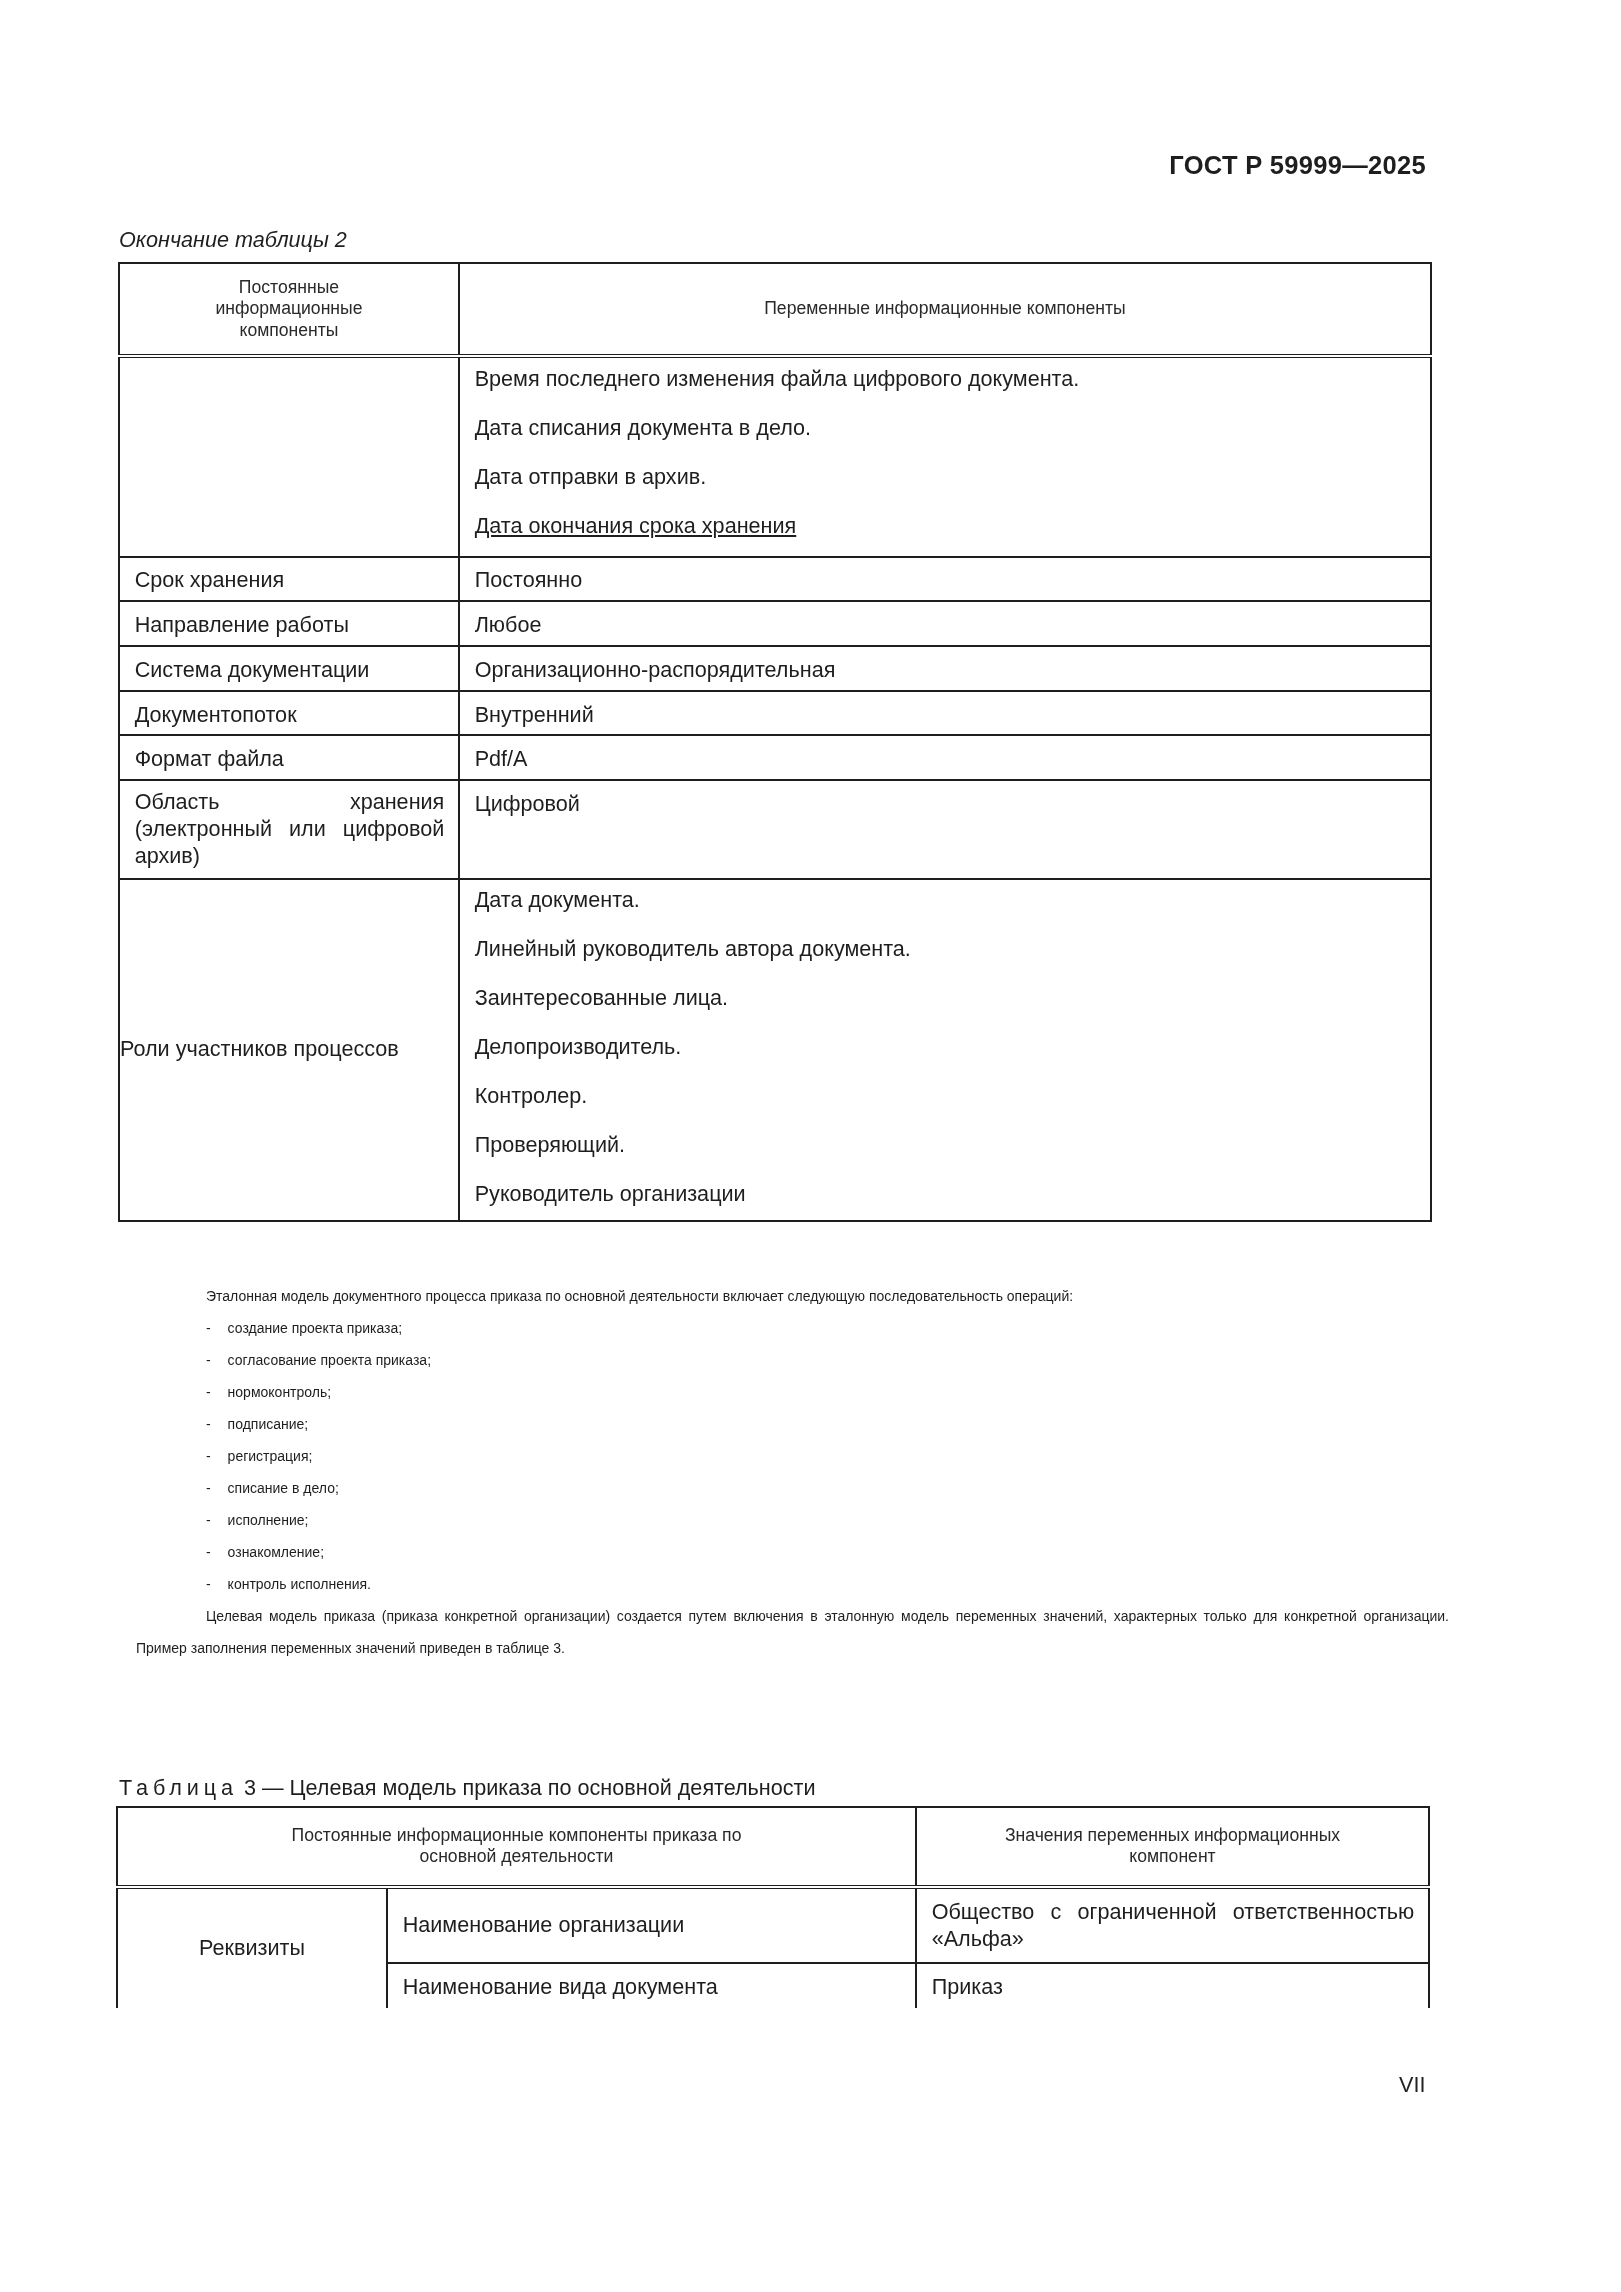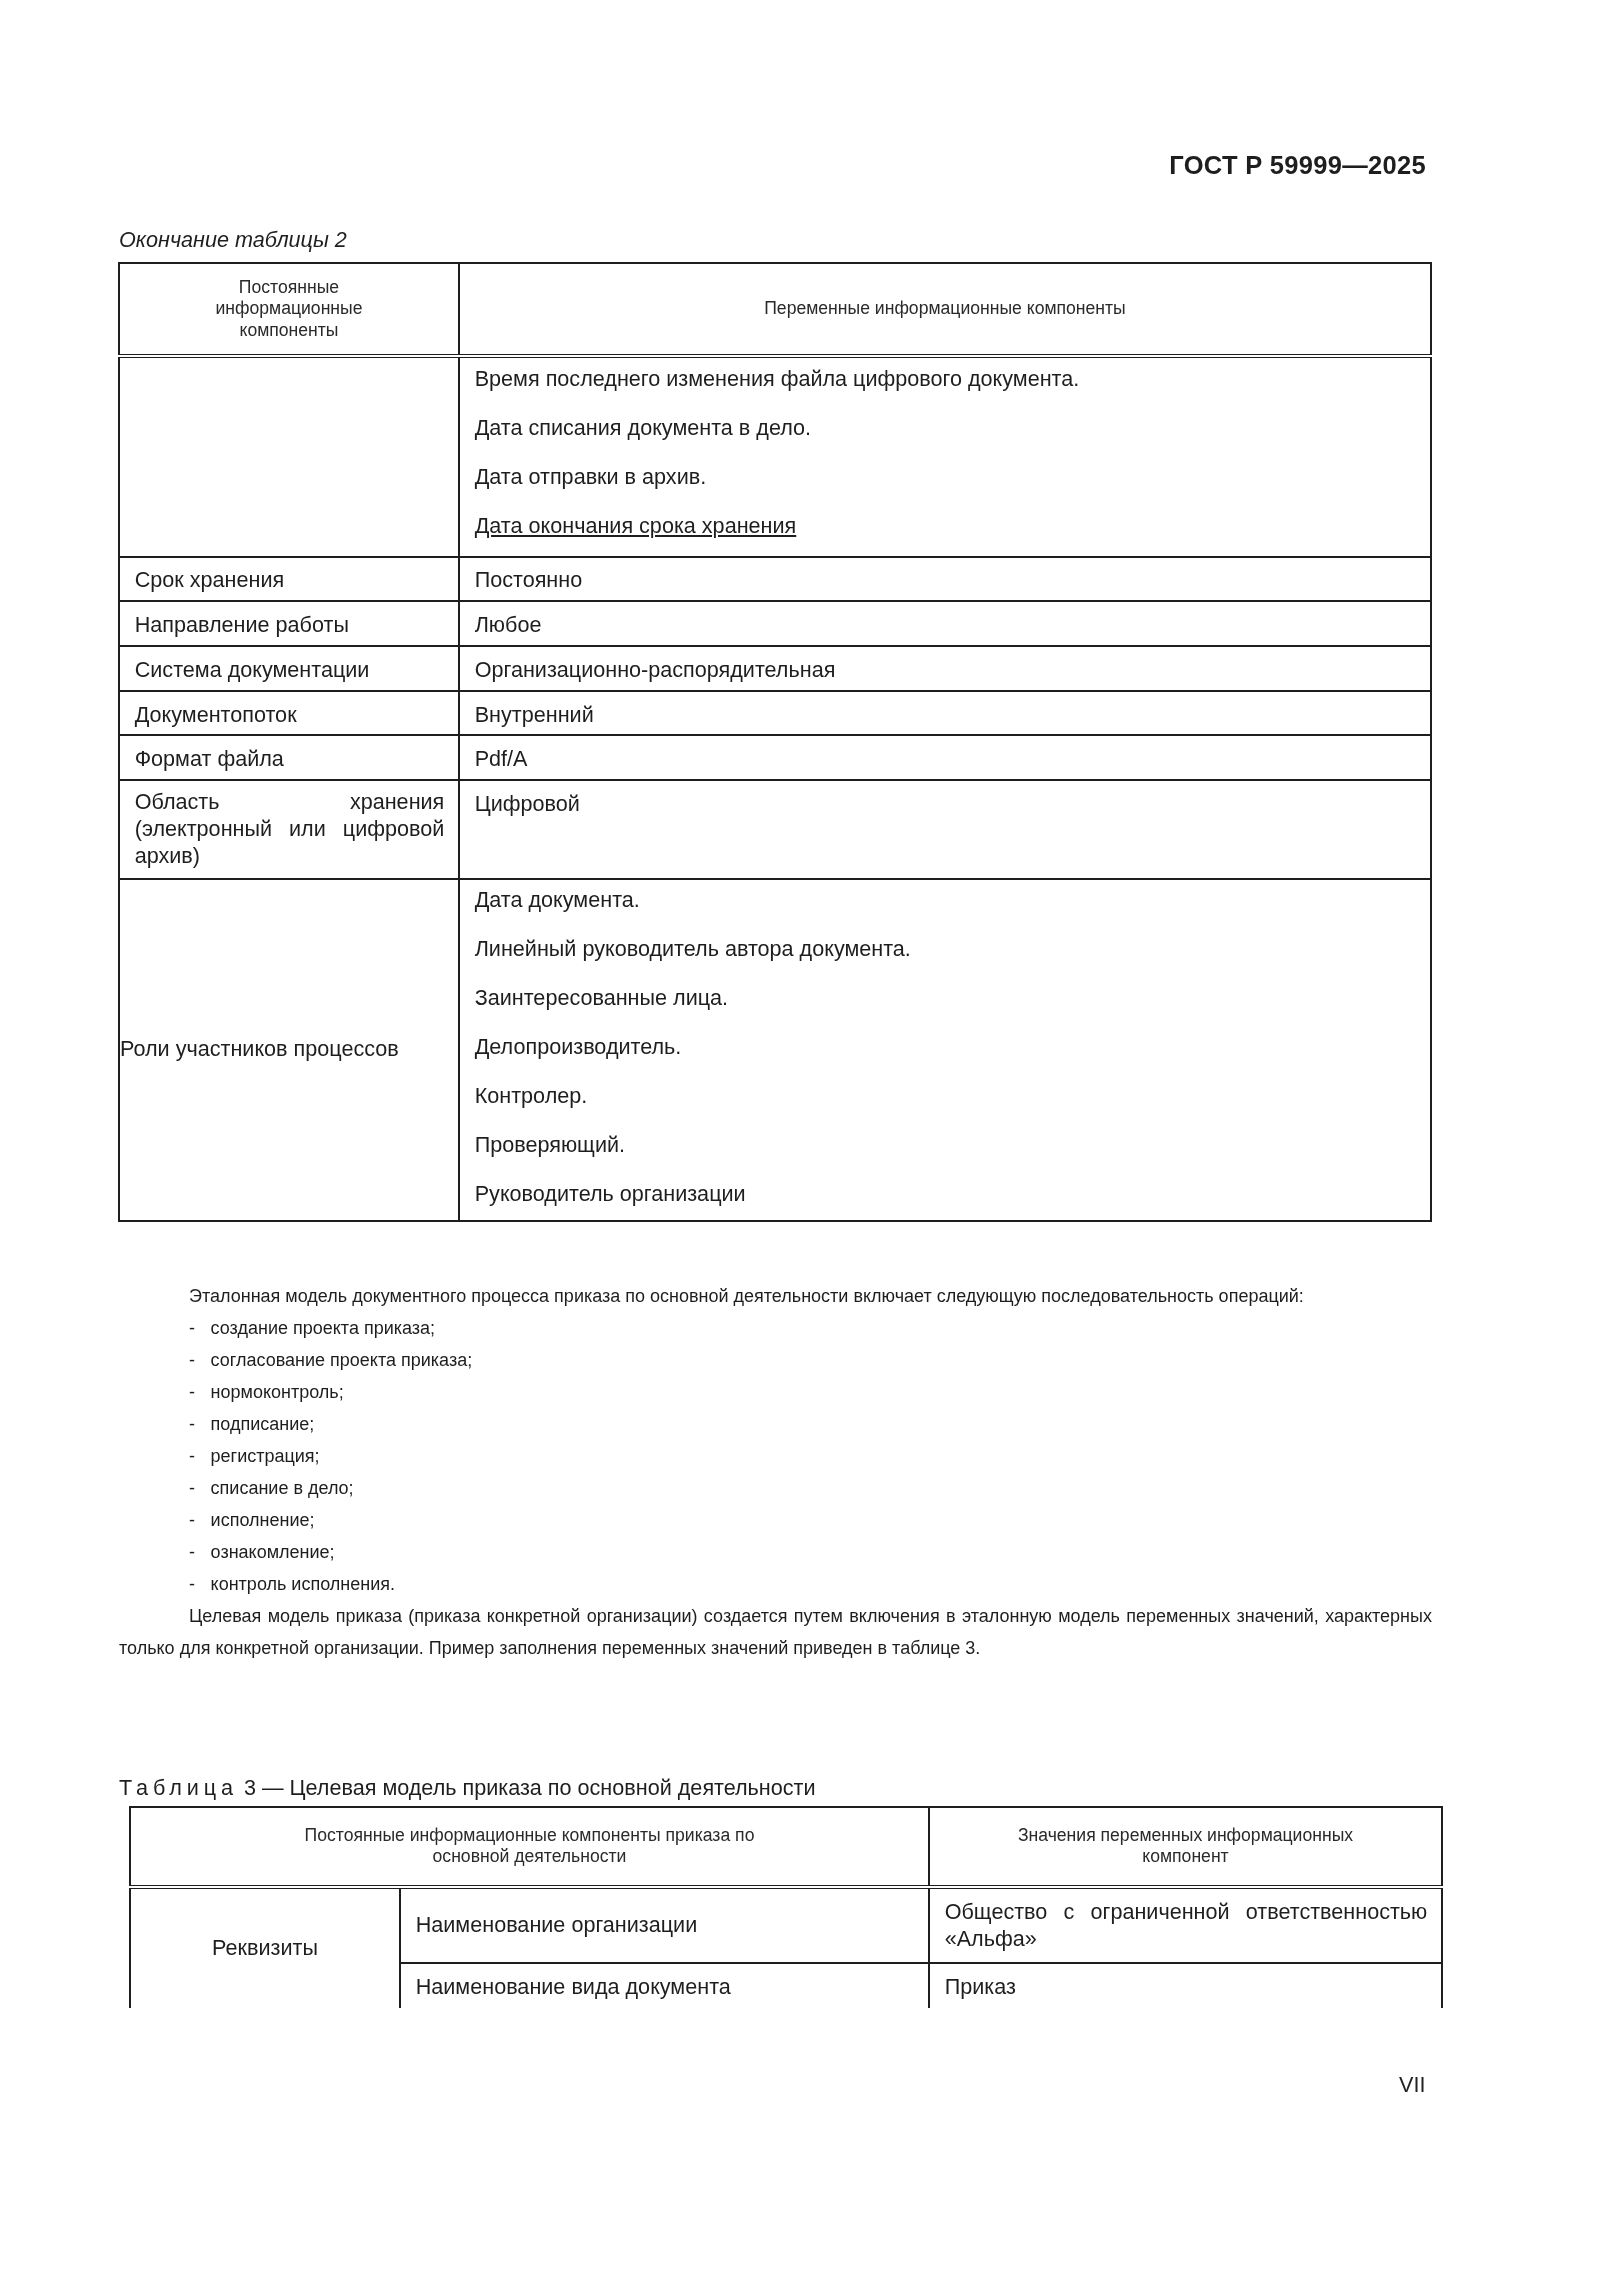--- a/index.html
+++ b/index.html
@@ -29,29 +29,29 @@
     .multi-line div { height: 49px; line-height: 25.5px; }
     .justify { text-align: justify; text-align-last: left; }
     #table2 { left: 118px; top: 262px; width: 1314px; }
     #table2 th.c1 { width: 338px; height: 90px; color: #2a2a2a; }
     #table2 th.c2 { color: #2a2a2a; }
     #table2 tr.single td { height: 33px; }
     #table2 tr.single td .cell { padding-top: 9.8px; padding-bottom: 5.9px; }
     .roles-label { padding: 0 13.7px 0 14.7px; vertical-align: middle !important; }
     #table2 td.roles-label { vertical-align: middle; }
     #body-text {
-      left: 119px; top: 1280px; width: 1313px; font-size: 18px; line-height: 32px;
+      left: 136px; top: 1280px; width: 1313px; font-size: 14px; line-height: 32px;
     }
     #body-text p { margin: 0; text-align: justify; text-indent: 70px; }
     #body-text ul { list-style: none; margin: 0; padding: 0 0 0 70px; }
     #body-text li { margin: 0; }
     #body-text li .dash { display: inline-block; width: 21.6px; }
     #table3-caption { left: 119px; top: 1775px; font-size: 21.6px; }
     #table3-caption .spaced { letter-spacing: 4.9px; }
-    #table3 { left: 129px; top: 1806px; width: 1314px; border-bottom: none; }
+    #table3 { left: 116px; top: 1806px; width: 1314px; border-bottom: none; }
     #table3 th { height: 69px; color: #2a2a2a; padding: 3.9px 9.8px; }
     #table3 td.req-label { vertical-align: middle; padding: 0 14.7px; text-align: center; }
     #table3 tr.r1 td { height: 73px; }
     #table3 tr.r1 td.c2 { vertical-align: middle; }
     #table3 tr.r2 td { height: 43px; border-bottom: none; }
     #page-num { left: 1399px; top: 2072px; font-size: 21.6px; color: #222; }
   </style>
 </head>
 <body>
 

